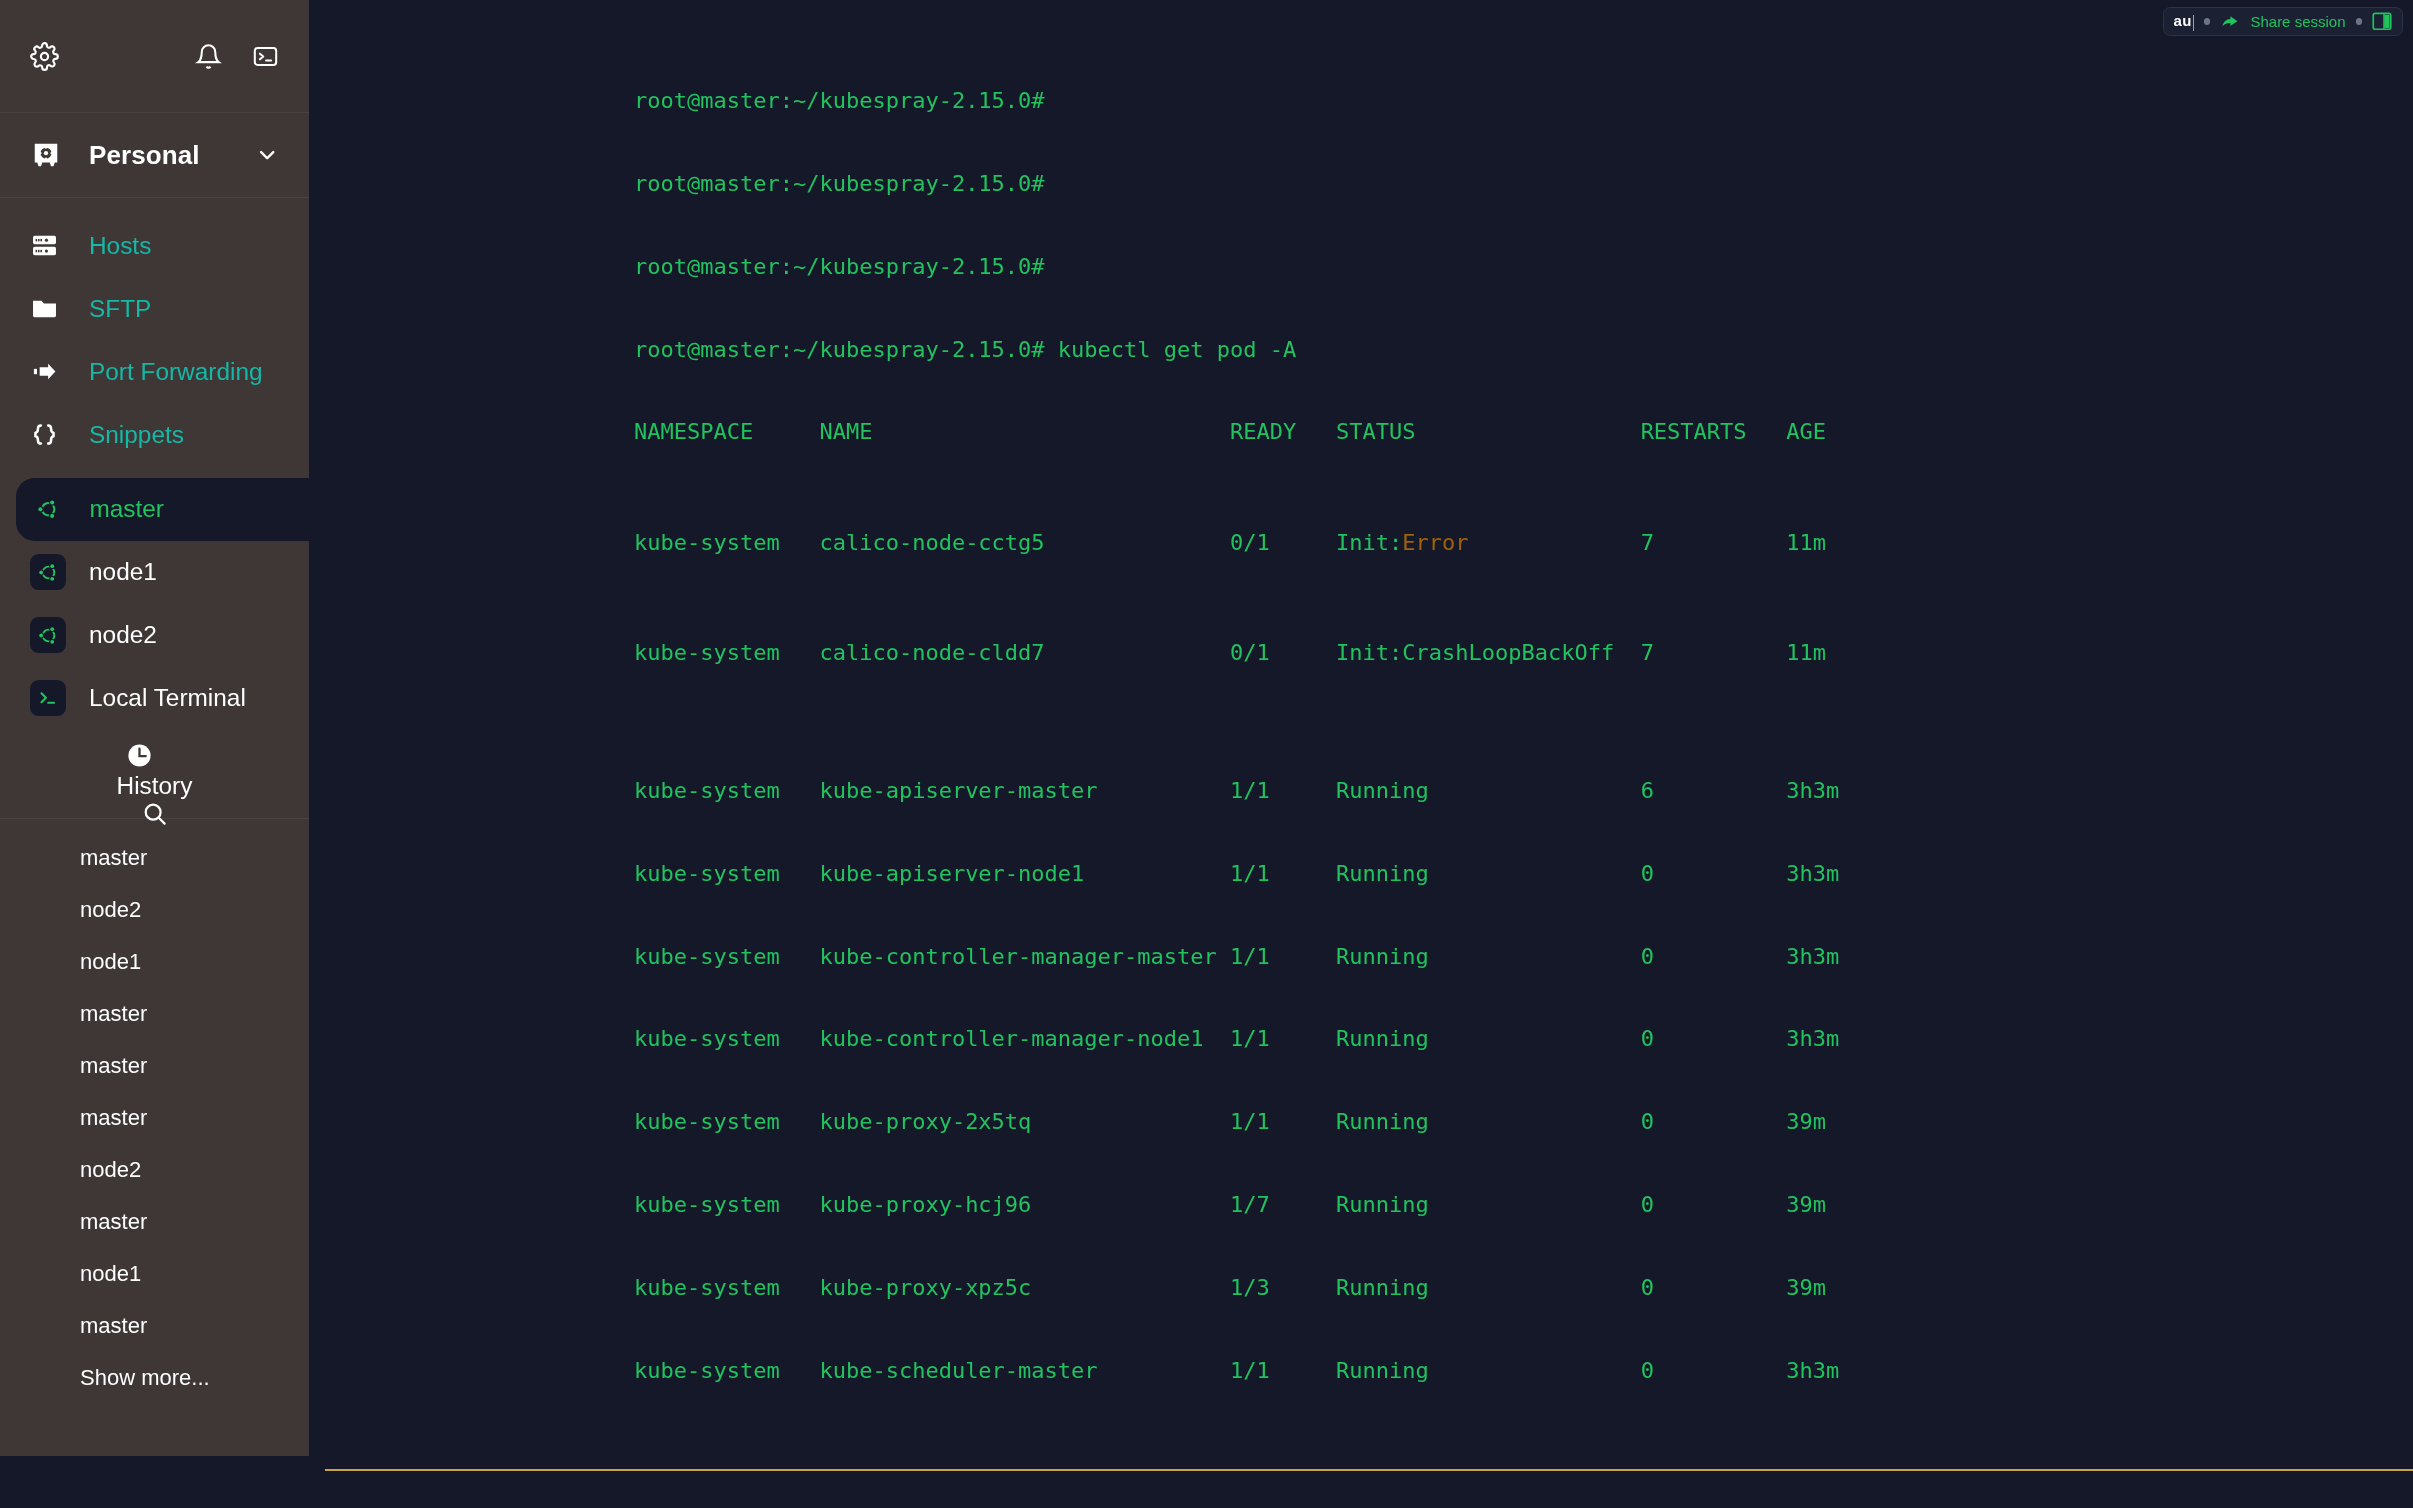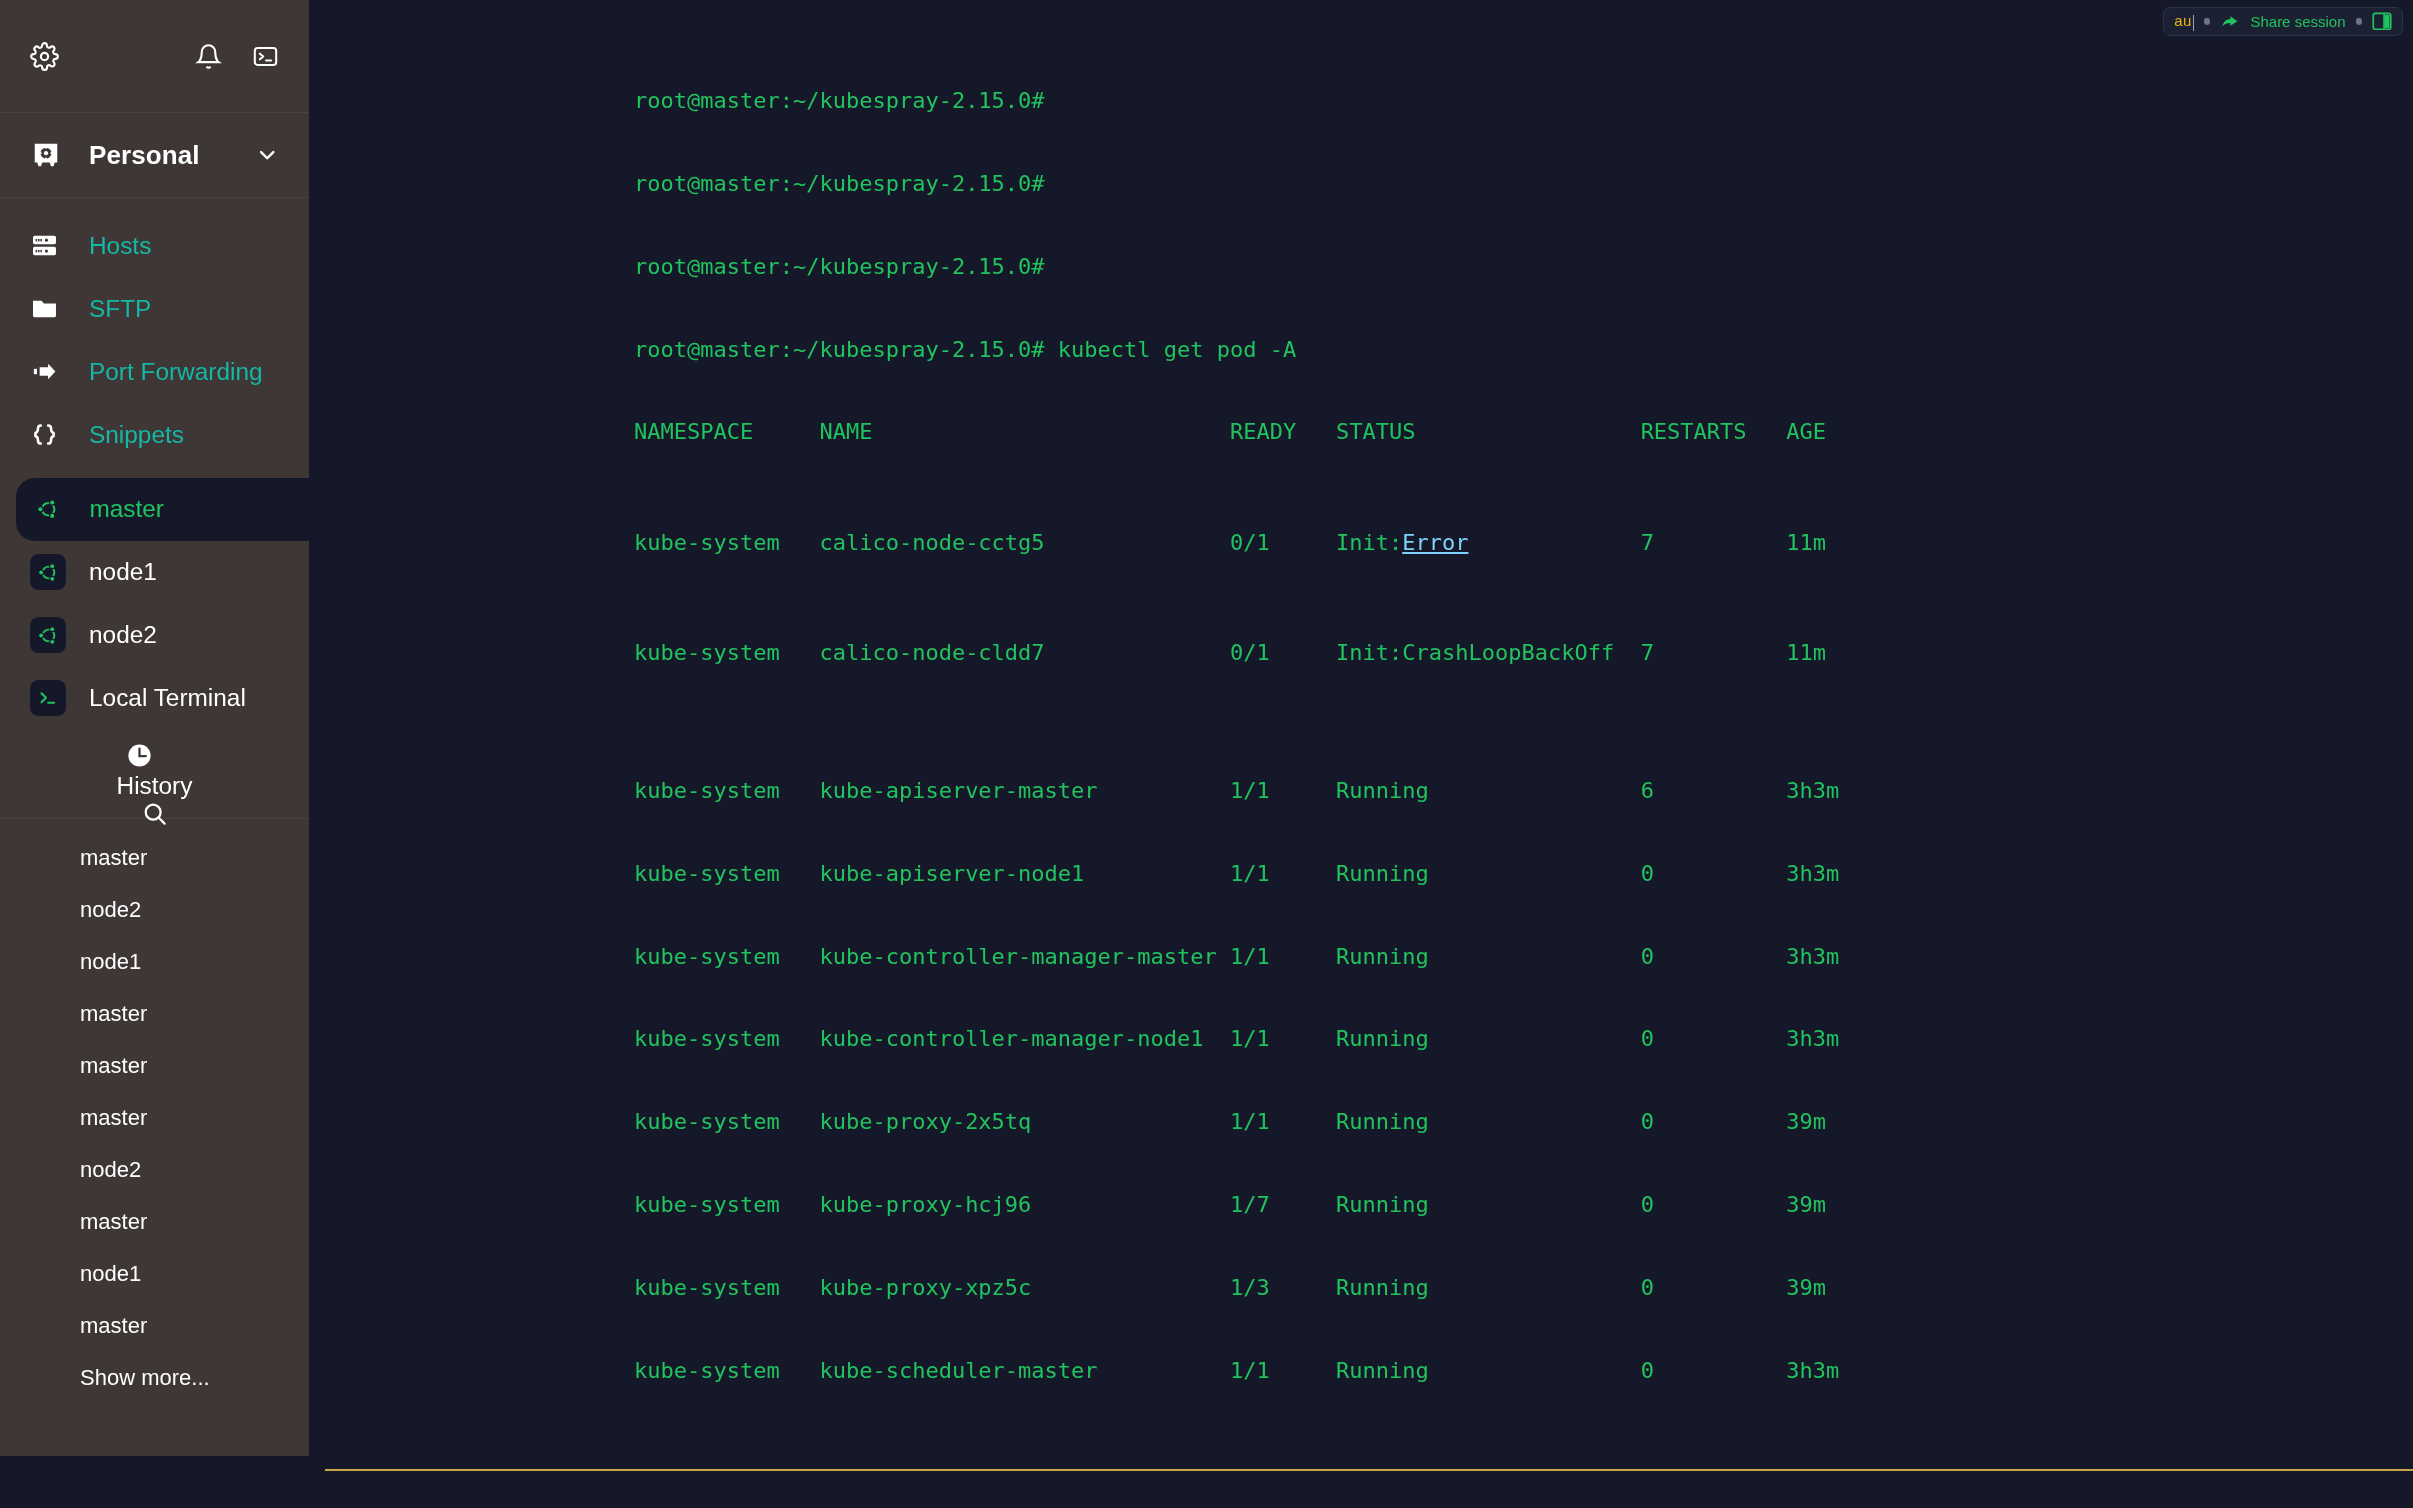--- a/index.html
+++ b/index.html
@@ -103,37 +103,37 @@
   .term-toolbar {
     position: absolute; top: 7.2px; right: 10px;
     height: 29px;
     border: 1.4px solid #2c3347;
     border-radius: 7.2px;
     background: #1b2133;
     display: flex; align-items: center;
     padding: 0 10px; gap: 10px;
     z-index: 5;
   }
-  .tb-au { color: #eab308; font-size: 15px; font-weight: normal; letter-spacing: 0.4px; }
+  .tb-au { color: #ffffff; font-size: 15px; font-weight: bold; letter-spacing: 0.4px; }
   .tb-caret { width:1.4px; height: 16px; background:#9aa3b5; display:inline-block; margin-left:0.7px; vertical-align:middle;}
   .tb-dot { width: 6.5px; height: 6.5px; border-radius: 50%; background: #6b7488; flex:0 0 6.5px;}
   .tb-share-lb { color: #21c35e; font-size: 15px; }
   .tb-ic { display:flex; align-items:center; }
 
   .term-body {
     padding: 32px 0 0 325px;
     font-family: "DejaVu Sans Mono", "Liberation Mono", monospace;
     font-size: 22px;
     line-height: 27.6px;
     color: #21c35e;
     white-space: pre;
     letter-spacing: 0px;
   }
   .term-line { white-space: pre; }
-  .c-err { color: #7dd3fc; text-decoration: underline; }
+  .c-err { color: #a16207; }
 
   .term-rule {
     position: absolute;
     left: 16px; right: 0; bottom: 37px;
     height: 2.2px; background: #c9a349;
   }
 </style>
 </head>
 <body>
 

